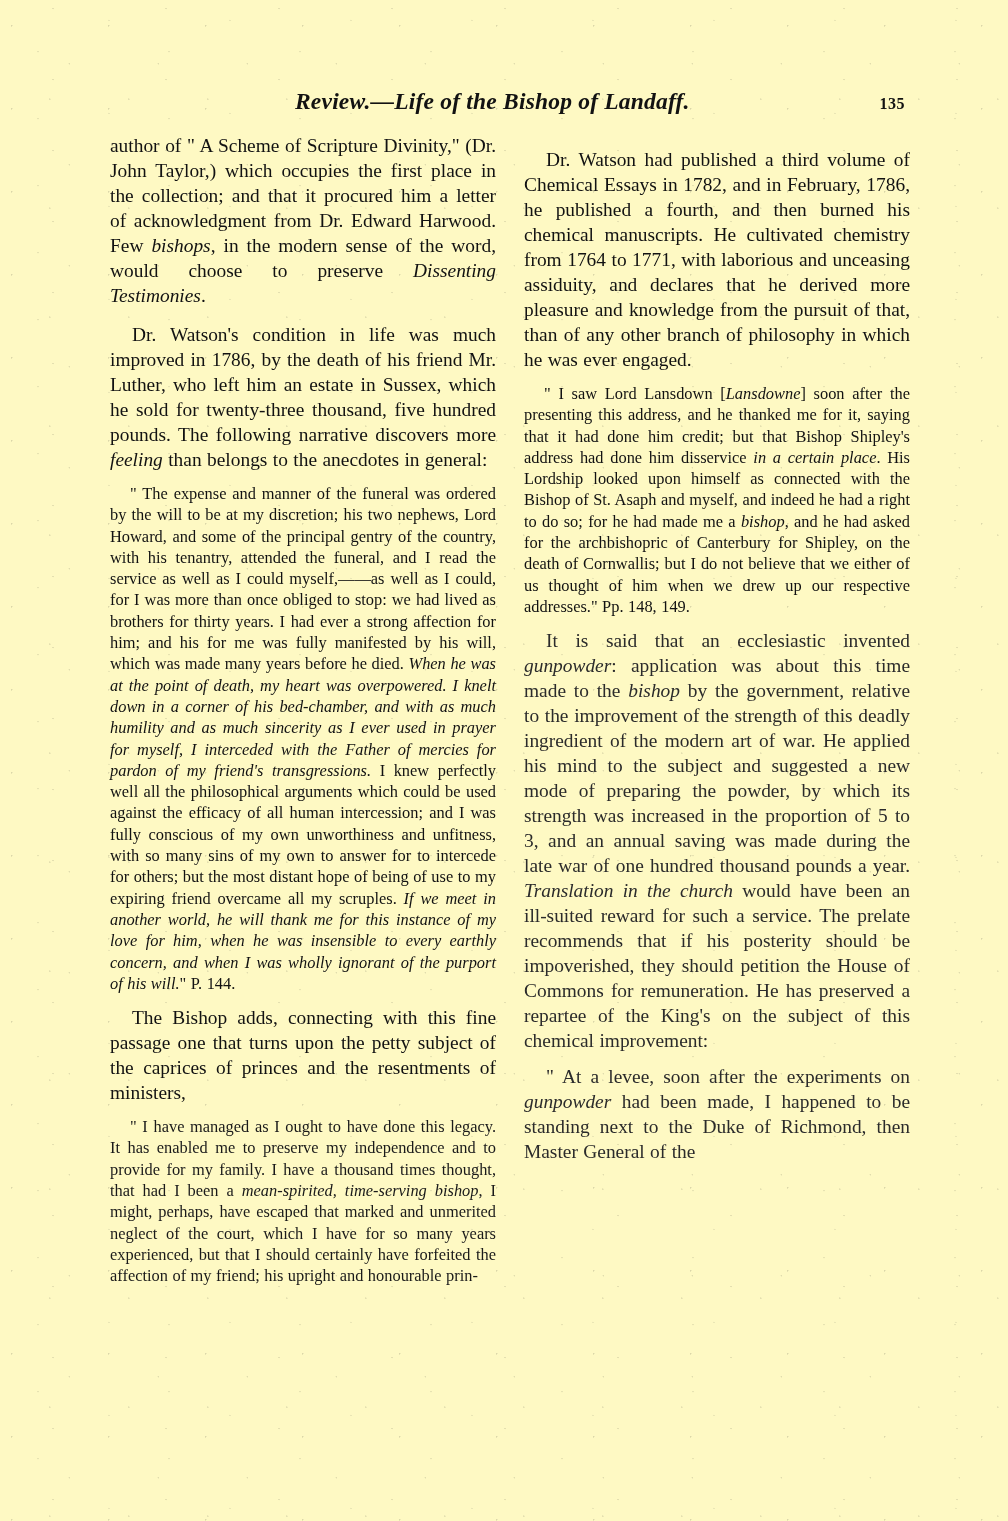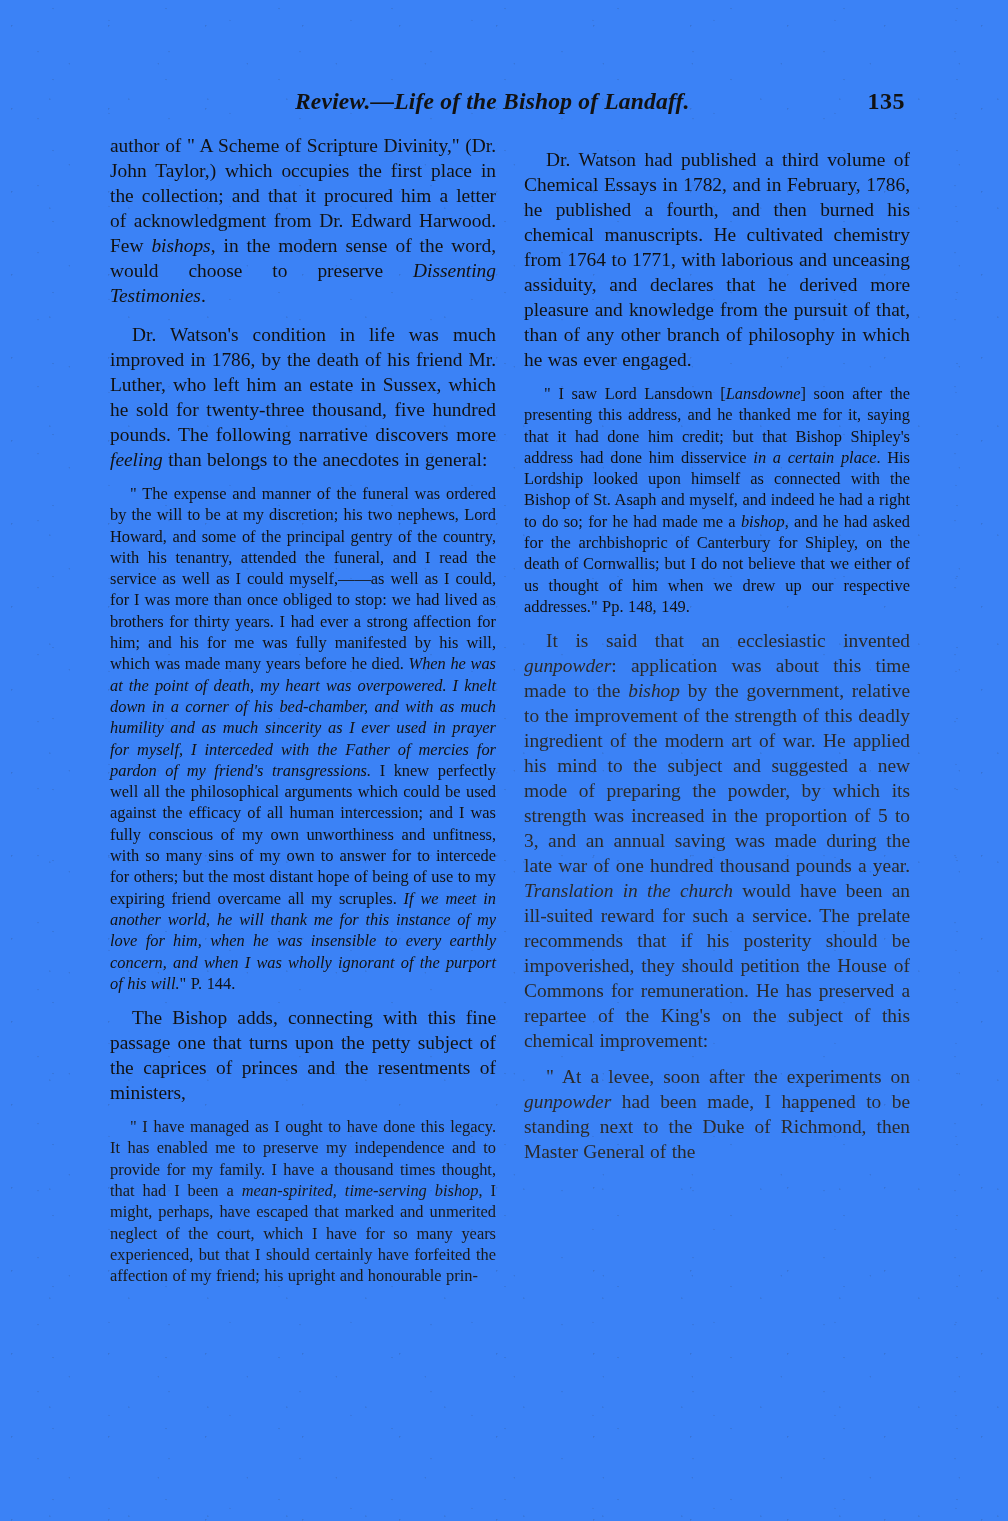--- a/index.html
+++ b/index.html
@@ -13,21 +13,21 @@
     position: relative;
     overflow: hidden;
     font-family: "Liberation Serif", "DejaVu Serif", serif;
     color: #121212;
   }
 
   
   .page {
     position: absolute;
     inset: 0;
-    background: #3b82f6;
+    background: #fef9c3;
   }
 
   .scan-noise {
     position: absolute;
     inset: 0;
     pointer-events: none;
     opacity: .30;
     background-image:
       radial-gradient(circle at 12% 31%, rgba(40,40,40,.55) 0.6px, transparent 1.1px),
       radial-gradient(circle at 47% 12%, rgba(40,40,40,.40) 0.6px, transparent 1.1px),
@@ -50,21 +50,21 @@
   }
   .header-title {
     font-style: italic;
     font-weight: bold;
     font-size: 23.5px;
     letter-spacing: .2px;
     margin-left: 185px;
     white-space: nowrap;
   }
   .header-folio {
-    font-size: 24px;
+    font-size: 16px;
     font-weight: bold;
     letter-spacing: .5px;
   }
 
   .columns {
     position: absolute;
     top: 133px;
     left: 110px;
     width: 800px;
     height: 1330px;

